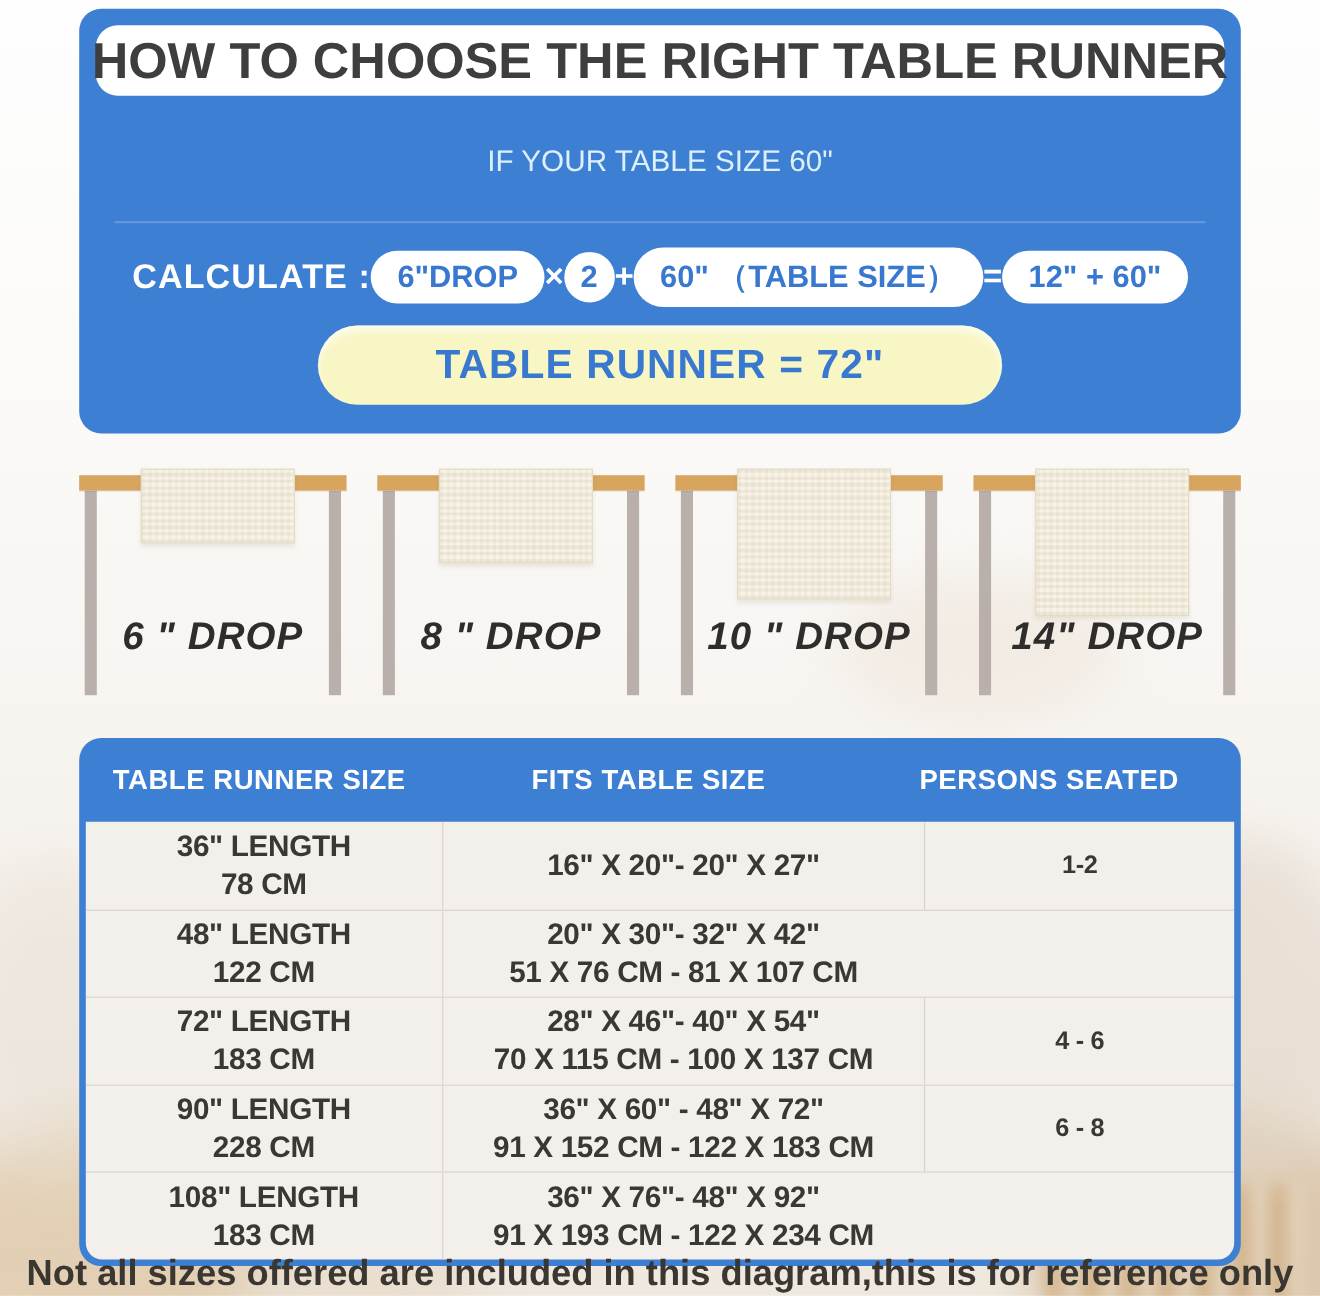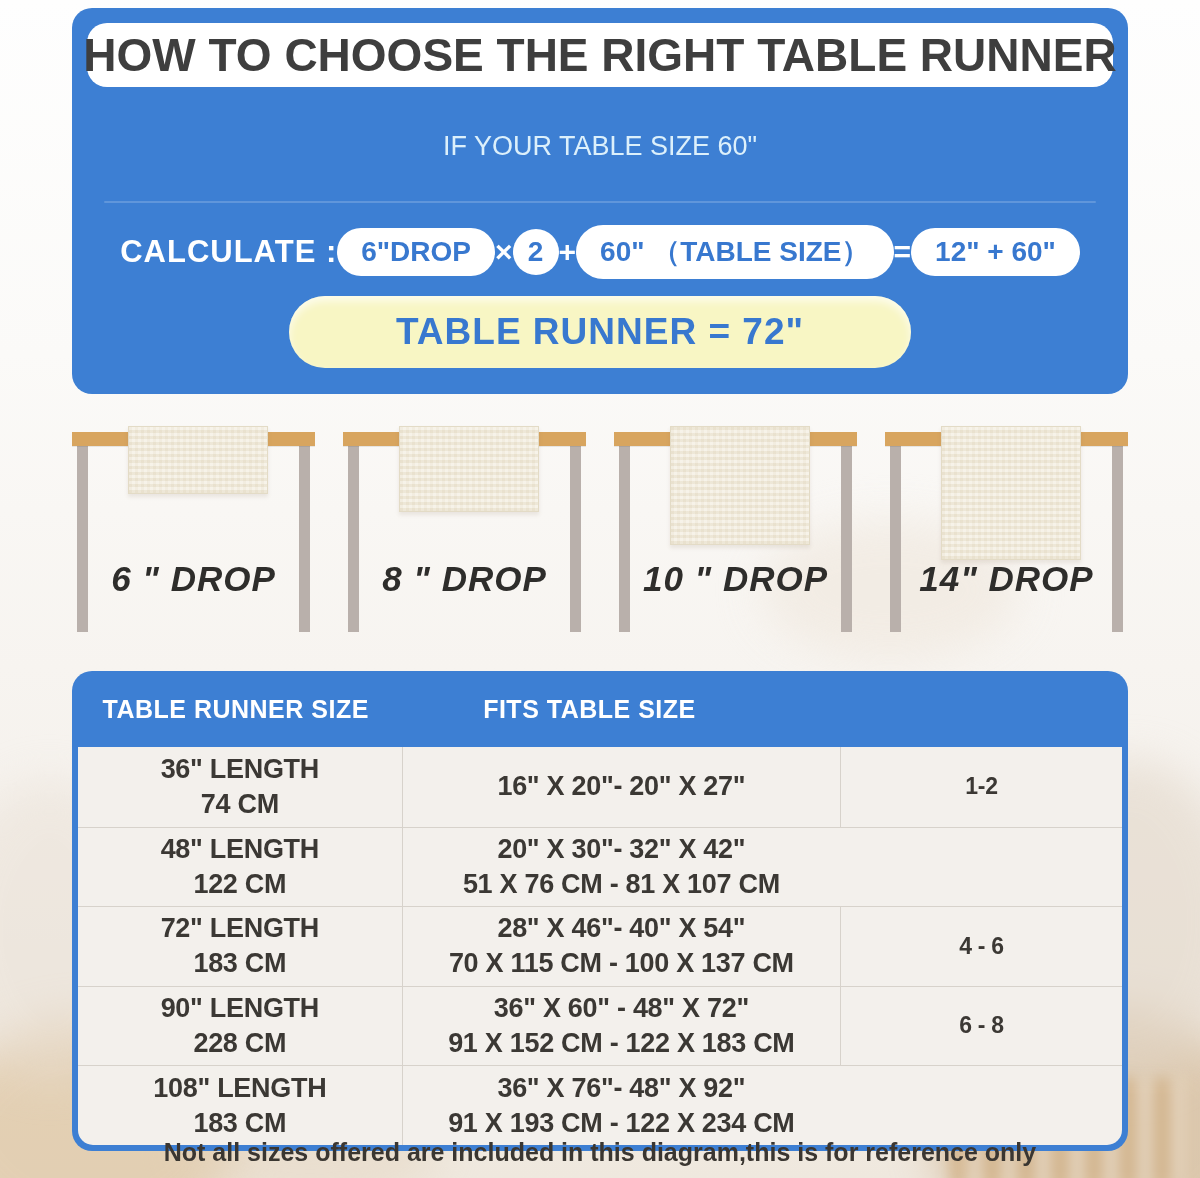--- a/index.html
+++ b/index.html
@@ -76,21 +76,21 @@
     display: grid; grid-template-rows: repeat(5, 1fr); }
   .trow { display: grid; grid-template-columns: 31% 42% 27%; border-top: 1px solid #d7d2cb; }
   .trow:first-child { border-top: none; }
   .cell { display: flex; flex-direction: column; align-items: center; justify-content: center;
     border-left: 1px solid #d7d2cb; line-height: 1.3; }
   .cell:first-child { border-left: none; }
   .cell span { color: #3b3834; font-size: 27px; font-weight: 700; letter-spacing: -0.3px; white-space: nowrap; }
   .cell.persons span { font-size: 23px; }
 
   .footer-note { position: absolute; left: 0; right: 0; top: 1138px; margin: 0; text-align: center;
-    color: #3a3631; font-size: 25px; font-weight: 700; }
+    color: #3a3631; font-size: 33px; font-weight: 700; }
 </style>
 </head>
 <body>
 
 <div class="page">
 
   <div class="bg">
     <div class="blob b1"></div>
     <div class="blob b2"></div>
     <div class="blob b3"></div>
@@ -151,27 +151,28 @@
       <div class="tabletop"></div>
       <div class="runner" style="height: 132px;"></div>
       <div class="figure-label">14" DROP</div>
     </div>
   </section>
 
   <section class="bottom-panel">
     <div class="thead">
       <span>TABLE RUNNER SIZE</span>
       <span>FITS TABLE SIZE</span>
+      <span>PERSONS SEATED</span>
     </div>
     <div class="tbody">
 
       <div class="trow">
         <div class="cell">
           <span>36" LENGTH</span>
-          <span>74 CM</span>
+          <span>78 CM</span>
         </div>
         <div class="cell">
           <span>16" X 20"- 20" X 27"</span>
         </div>
         <div class="cell persons">
           <span>1-2</span>
         </div>
       </div>
 
       <div class="trow">

